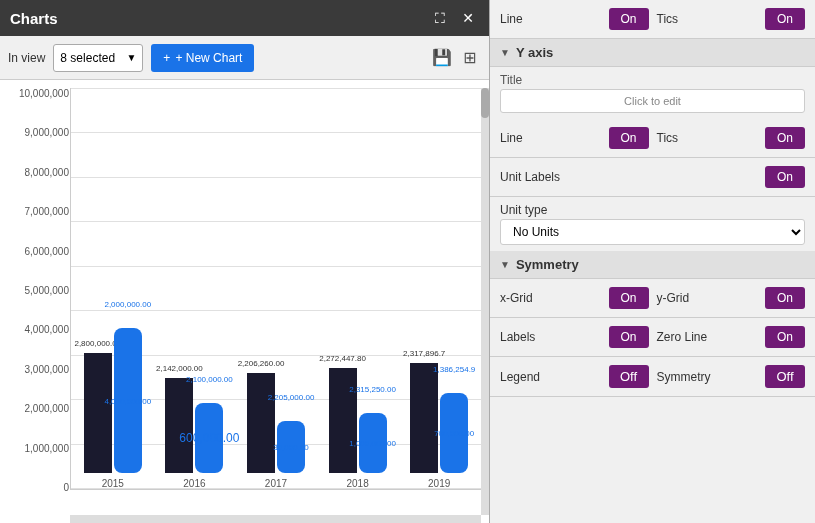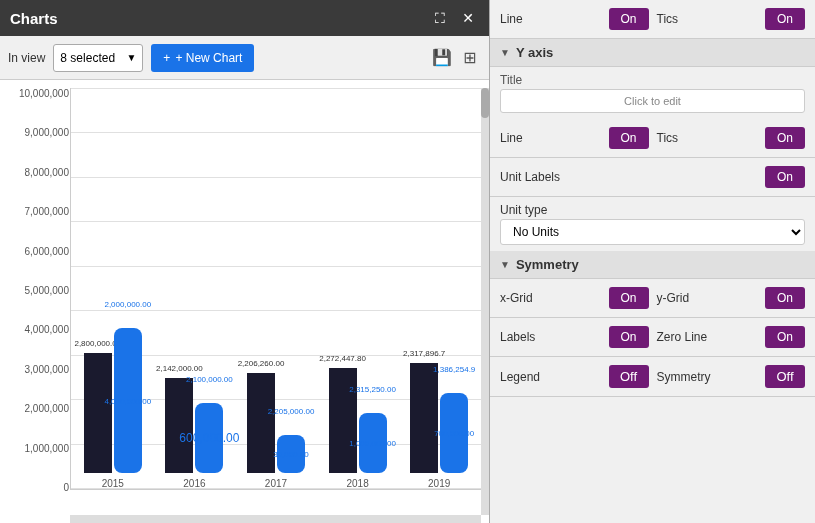--- a/index.html
+++ b/index.html
@@ -425,21 +425,21 @@
             </div>
           </div>
           <span class="bar-group-label">2016</span>
         </div>
 
         <div class="bar-group">
           <div class="bars">
             <div class="bar bar-dark" style="width:28px; height:100px; position:relative;">
               <span class="bar-label bar-label-dark">2,206,260.00</span>
             </div>
-            <div class="bar bar-blue" style="width:28px; height:38px; position:relative;">
+            <div class="bar bar-blue" style="width:28px; height:52px; position:relative;">
               <span class="bar-label" style="top:-28px; font-size:8px;">2,205,000.00</span>
               <span style="position:absolute; top:50%; left:50%; transform:translate(-50%,-50%); font-size:8px; color:#1a73e8; white-space:nowrap;">30,000.00</span>
             </div>
           </div>
           <span class="bar-group-label">2017</span>
         </div>
 
         <div class="bar-group">
           <div class="bars">
             <div class="bar bar-dark" style="width:28px; height:105px; position:relative;">

